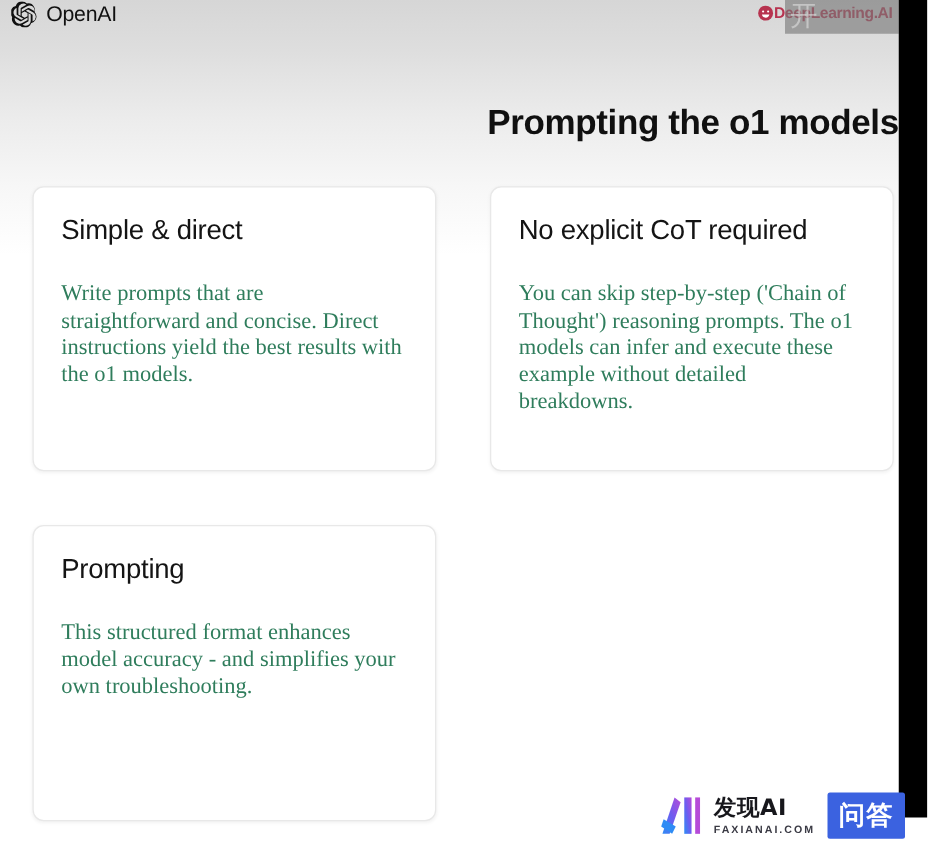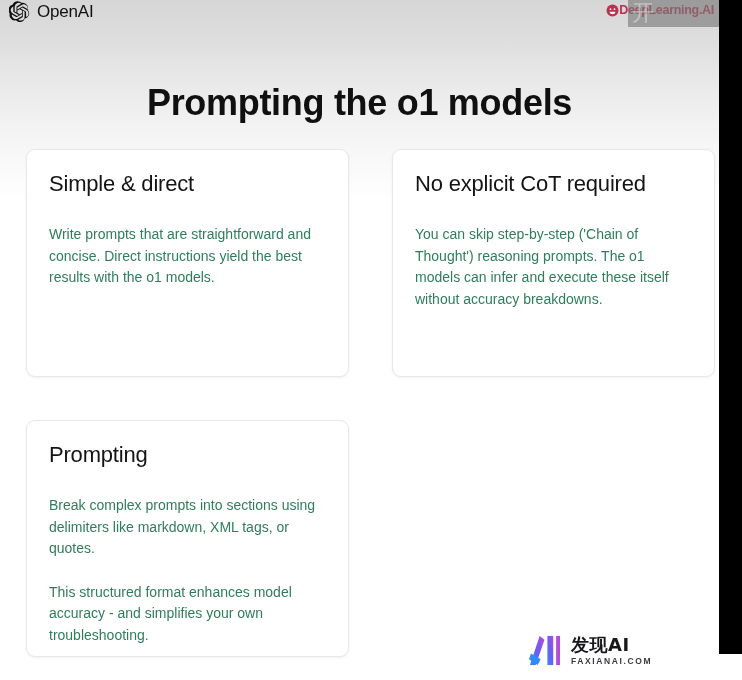--- a/index.html
+++ b/index.html
@@ -101,22 +101,22 @@
     height: 654px;
     background: #000000;
   }
 
   
   #slide-title {
     position: absolute;
     left: 0;
     top: 55px;
     width: 719px;
-    text-align: center;
-    font-size: 36px;
+    text-align: right;
+    font-size: 28px;
     line-height: 48px;
     color: #101010;
     letter-spacing: -0.3px;
     font-family: "Liberation Sans", sans-serif;
   }
 
   
   #card-grid {
     position: absolute;
     left: 26px;
@@ -143,25 +143,25 @@
   .card-title {
     font-size: 22px;
     line-height: 28px;
     color: #141414;
     letter-spacing: -0.2px;
     margin: 0 0 26px 0;
     font-family: "Liberation Sans", sans-serif;
   }
 
   .card-para {
-    font-size: 14px;
+    font-size: 18px;
     line-height: 21.5px;
     color: #2f7d5c;
     margin: 0;
-    font-family: Liberation Sans, sans-serif;
+    font-family: Liberation Serif, serif;
   }
   .card-para + .card-para {
     margin-top: 22px;
   }
 
   
   #watermark {
     position: absolute;
     left: 528px;
     top: 634px;
@@ -248,26 +248,25 @@
 
   <div id="card-grid">
 
     <div class="card">
       <div class="card-title">Simple &amp; direct</div>
       <p class="card-para">Write prompts that are straightforward and concise. Direct instructions yield the best results with the o1 models.</p>
     </div>
 
     <div class="card">
       <div class="card-title">No explicit CoT required</div>
-      <p class="card-para">You can skip step-by-step ('Chain of Thought') reasoning prompts. The o1 models can infer and execute these itself without accuracy breakdowns.</p>
+      <p class="card-para">You can skip step-by-step ('Chain of Thought') reasoning prompts. The o1 models can infer and execute these example without detailed breakdowns.</p>
     </div>
 
     <div class="card">
       <div class="card-title">Prompting</div>
-      <p class="card-para">Break complex prompts into sections using delimiters like markdown, XML tags, or quotes.</p>
       <p class="card-para">This structured format enhances model accuracy - and simplifies your own troubleshooting.</p>
     </div>
 
 
   </div>
 
   <div id="watermark">
     <span>
       <svg class="wm-glyph" viewBox="0 0 34 34" aria-hidden="true">
         <defs>
@@ -280,15 +279,16 @@
         <path d="M12 2 L2 32 L8 32 L17 6 Z" fill="url(#wmg)"></path>
         <path d="M3 20 L13 26 L10 32 L1 26 Z" fill="#2f8cf5"></path>
         <rect x="20" y="2" width="6" height="30" fill="url(#wmg)"></rect>
         <rect x="29" y="2" width="4" height="30" fill="#b64bd8"></rect>
       </svg>
     </span>
     <span class="wm-textwrap">
       <span class="wm-main">发现AI</span>
       <span class="wm-sub">FAXIANAI.COM</span>
     </span>
+    <span class="wm-badge">问答</span>
   </div>
 
 </div>
 
 </body></html>

